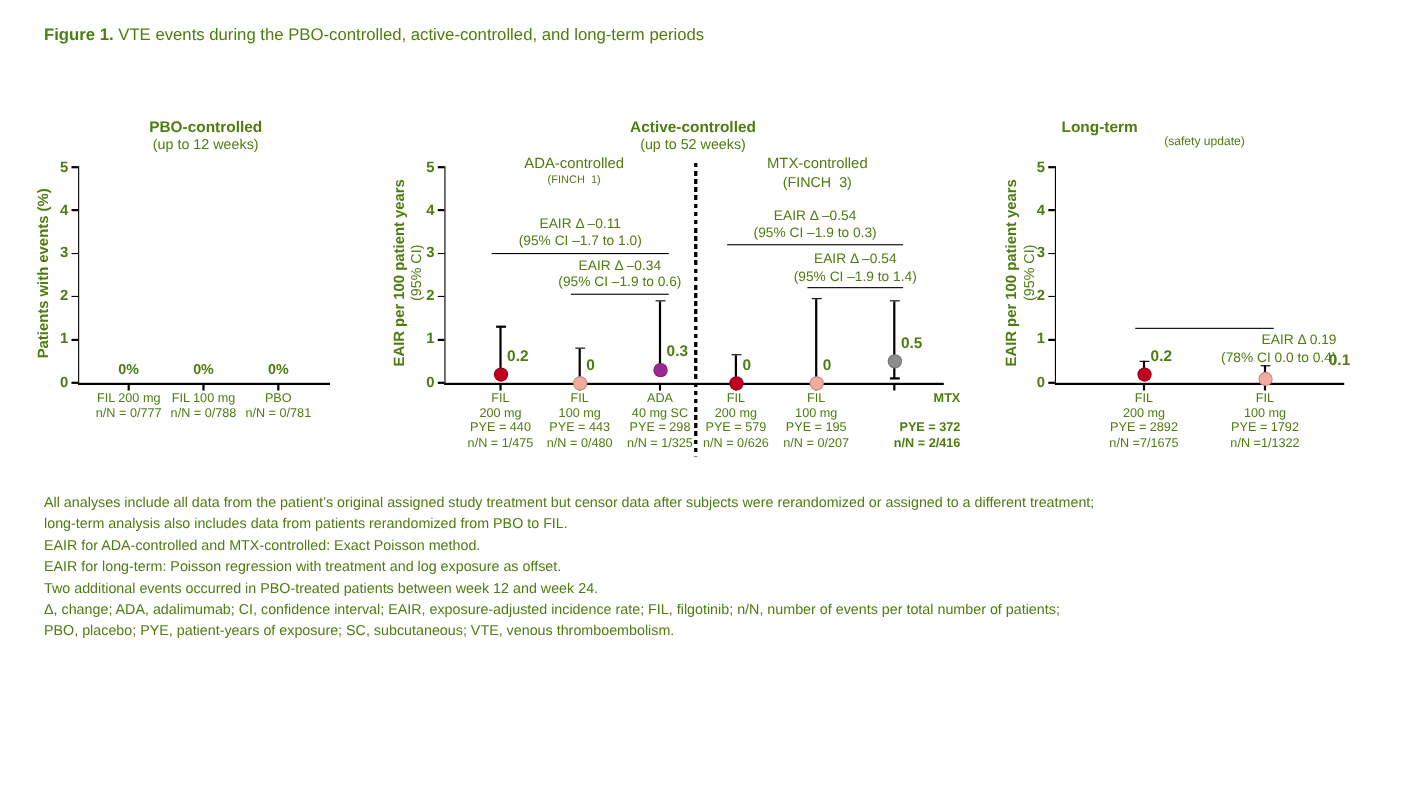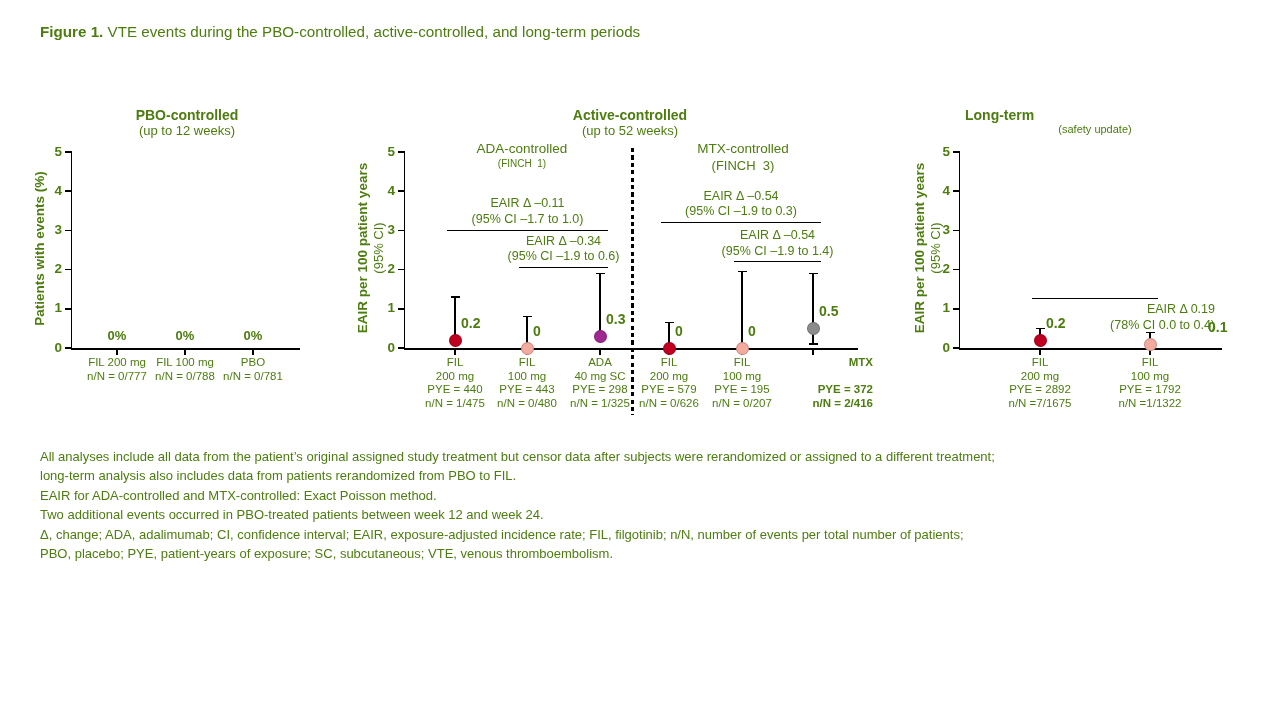--- a/index.html
+++ b/index.html
@@ -216,17 +216,18 @@
       <div style="position: absolute; left: 975px; top: 264.216px; width: 240px; text-align: right; font-size: 12.5px; line-height: 15.8px; margin-top: 38px;">
         <div>EAIR Δ 0.19</div>
         <div>(78% CI 0.0 to 0.4)</div>
       </div>
     </div>
 
   <div class="footnotes">
     <div>All analyses include all data from the patient’s original assigned study treatment but censor data after subjects were rerandomized or assigned to a different treatment;</div>
     <div>long-term analysis also includes data from patients rerandomized from PBO to FIL.</div>
     <div>EAIR for ADA-controlled and MTX-controlled:  Exact Poisson method.</div>
+    <div>EAIR for long-term:  Poisson regression with treatment and log exposure as offset.</div>
     <div>Two additional events  occurred in PBO-treated patients between week 12 and week 24.</div>
     <div>Δ, change; ADA, adalimumab; CI, confidence interval;  EAIR,  exposure-adjusted  incidence rate;  FIL, filgotinib;  n/N,  number of events per total number of patients;</div>
     <div>PBO, placebo; PYE,  patient-years  of exposure;  SC,  subcutaneous;  VTE, venous thromboembolism.</div>
   </div>
 </div>
 
 </body></html>

